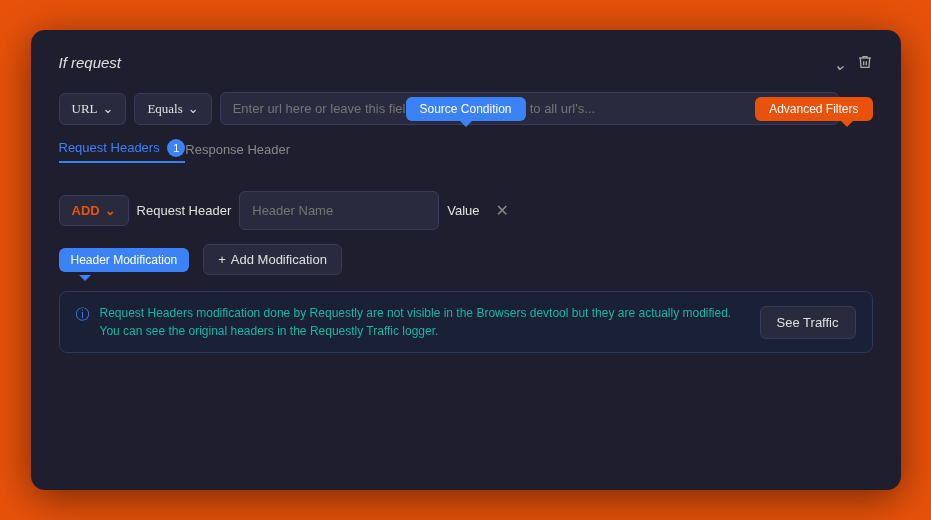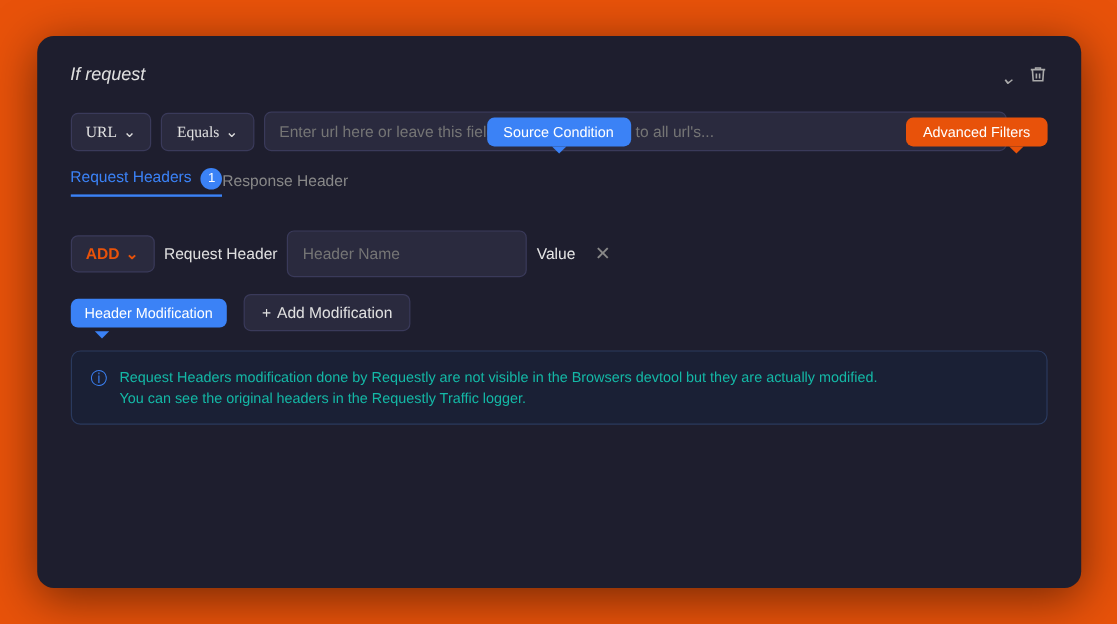--- a/index.html
+++ b/index.html
@@ -390,15 +390,16 @@
   </div>
 
   <div class="info-box">
     <div class="info-content">
       <span class="info-icon">ⓘ</span>
       <div class="info-text">
         <div>Request Headers modification done by Requestly are not visible in the Browsers devtool but they are actually modified.</div>
         <div>You can see the original headers in the Requestly Traffic logger.</div>
       </div>
     </div>
+    <button class="see-traffic-btn">See Traffic</button>
   </div>
 
 </div>
 
 </body></html>

